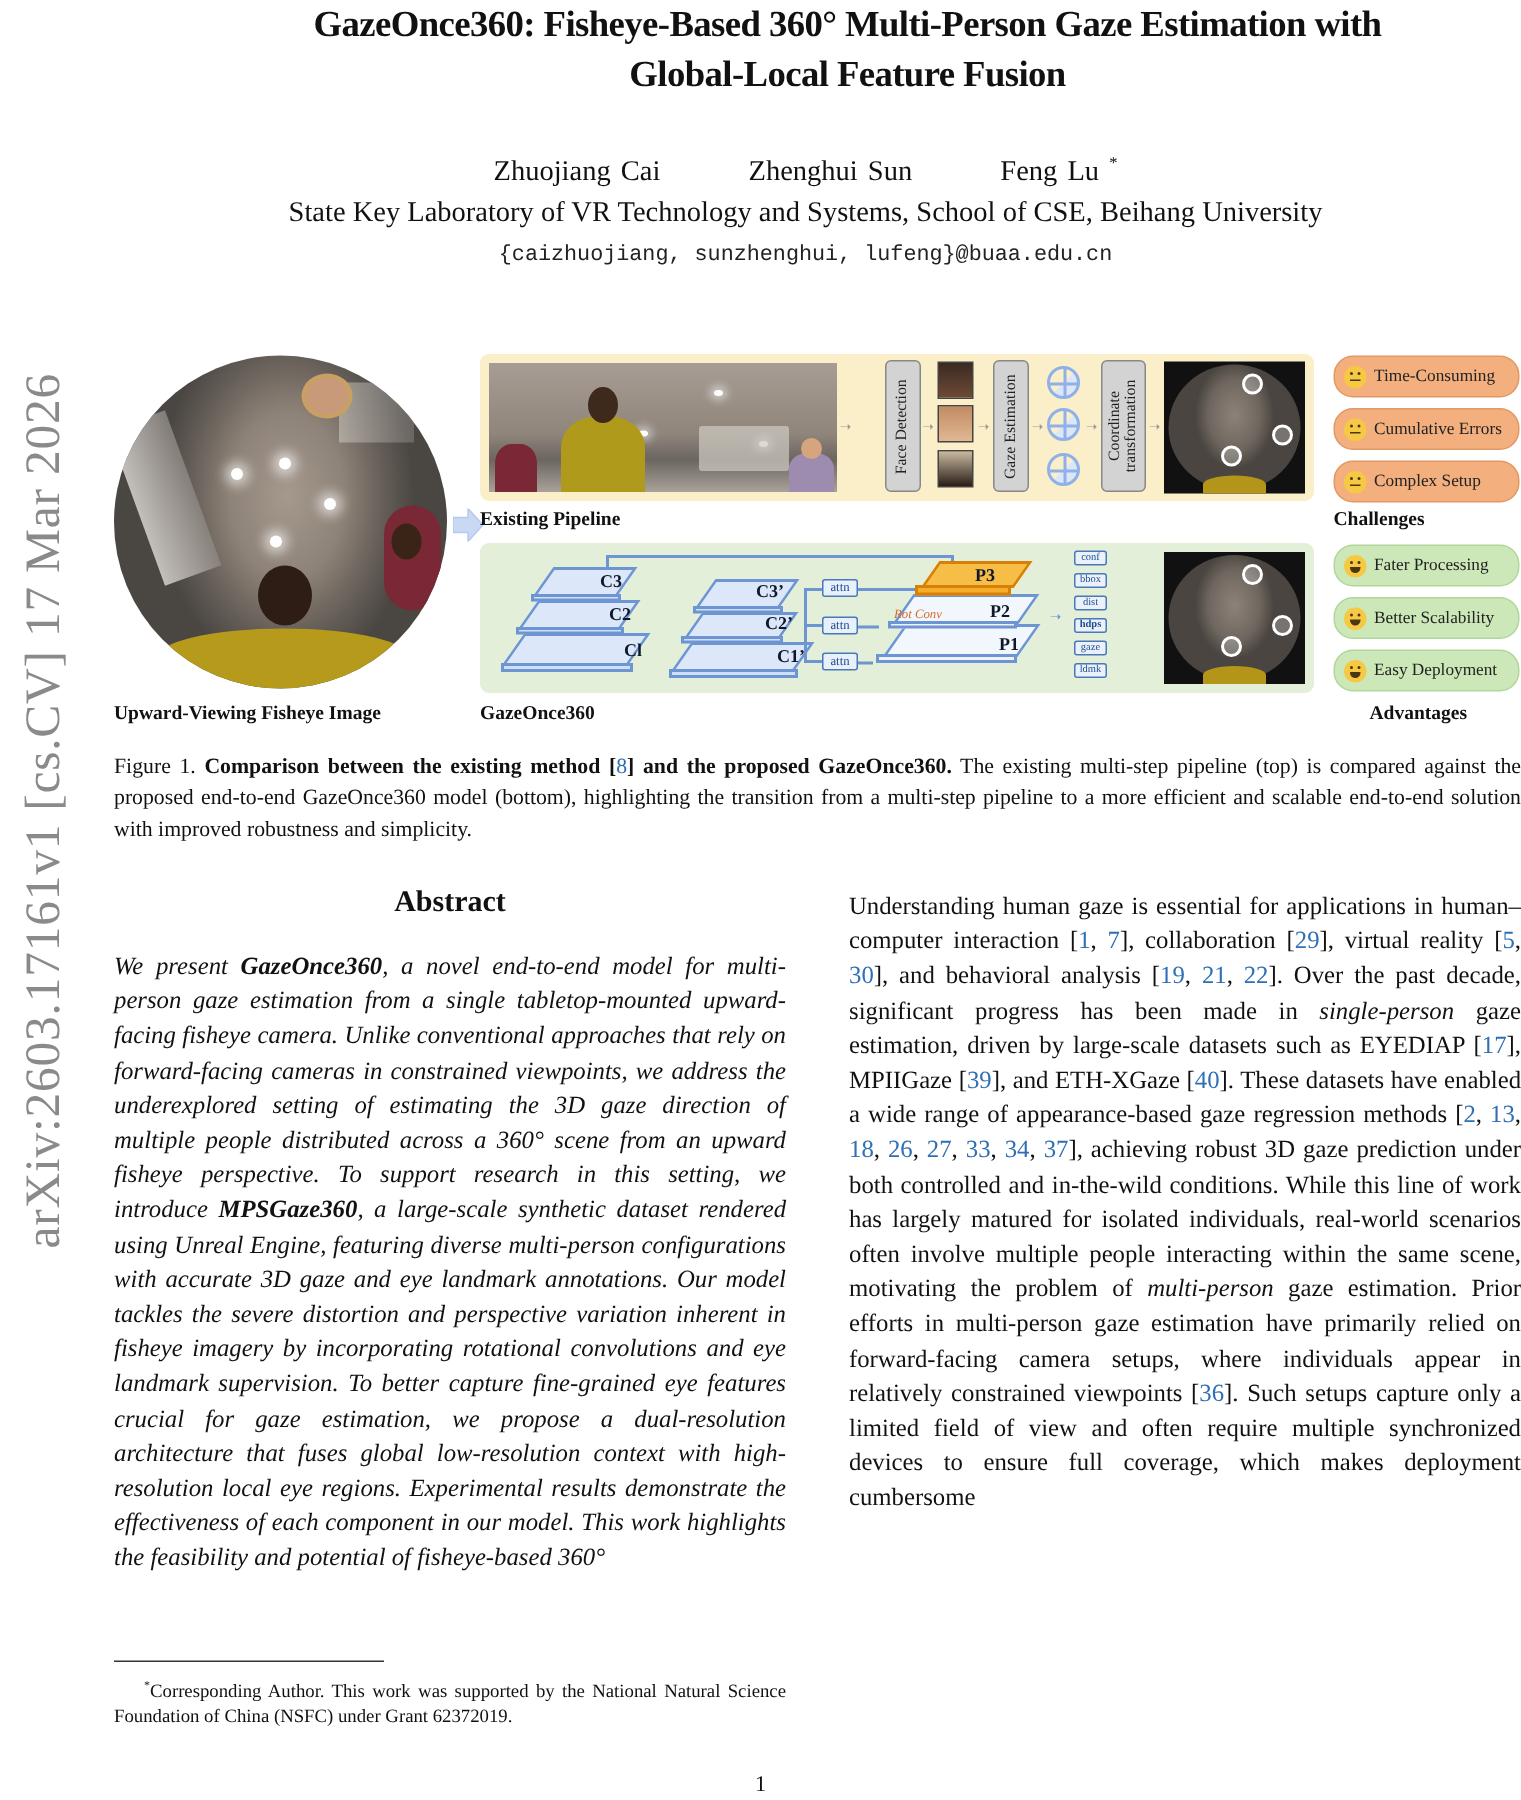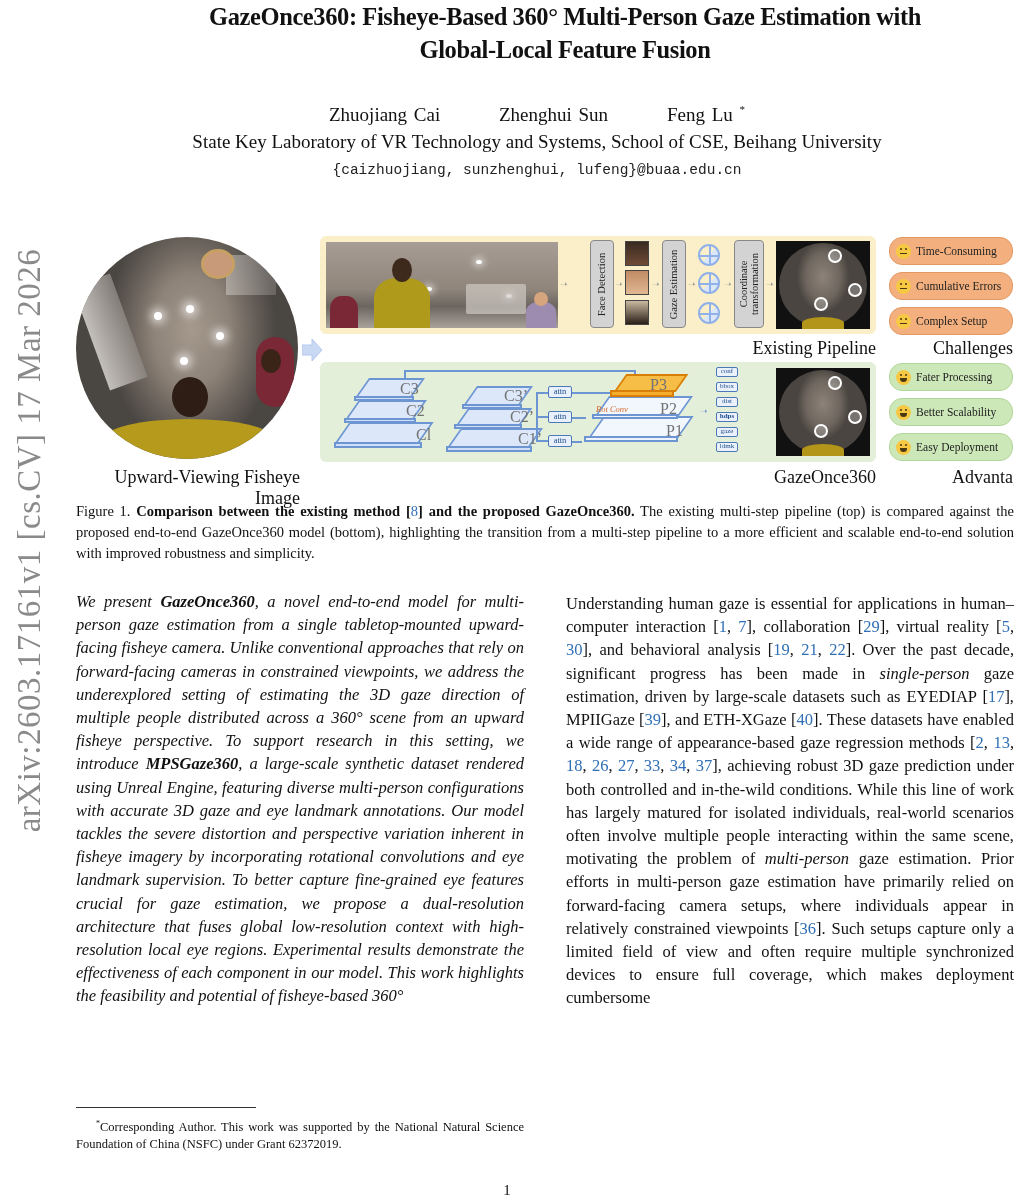--- a/index.html
+++ b/index.html
@@ -37,21 +37,21 @@
   .fisheye {
     position: absolute; left: 76px; top: 237px; width: 222px; height: 222px; border-radius: 50%;
     overflow: hidden;
     background: radial-gradient(ellipse 38% 55% at 52% 42%, #a5998e 0%, #8e8378 45%, #6d655e 70%, #4a4642 100%);
   }
   .fisheye .shelf { position: absolute; background: linear-gradient(90deg,#d8d4cf,#8b8580); opacity: .85; }
   .fisheye .light { position: absolute; width: 8px; height: 8px; border-radius: 50%; background: #fff; box-shadow: 0 0 8px 4px rgba(255,255,255,.6); }
   .fisheye .person-yellow { position: absolute; left: 28px; bottom: 0; width: 170px; height: 40px; background: #b59a1b; border-radius: 50% 50% 0 0; }
   .fisheye .head { position: absolute; border-radius: 50%; }
   .fig-label {
-    position: absolute; text-align: right; font-weight: normal; font-size: 18px;
+    position: absolute; text-align: left; font-weight: bold; font-size: 13px;
   }
   .big-arrow {
     position: absolute; left: 302px; top: 339px; width: 20px; height: 22px;
   }
 
   .panel-top {
     position: absolute; left: 320px; top: 236px; width: 556px; height: 98px;
     background: #fbefc9; border-radius: 6px;
   }
   .panel-bot {
@@ -78,21 +78,21 @@
   .fisheye-small {
     position: absolute; width: 94px; height: 88px; background: #111; overflow: hidden;
   }
   .fisheye-small .disc { position: absolute; left: 3px; top: 2px; width: 88px; height: 84px; border-radius: 50%;
     background: radial-gradient(ellipse 35% 50% at 50% 40%, #8d8279 0%, #6f675f 55%, #4a4540 85%); }
   .fisheye-small .ring { position: absolute; width: 14px; height: 14px; border-radius: 50%; border: 2px solid #fff; background: rgba(255,255,255,.25); }
   .fisheye-small .yel { position: absolute; left: 26px; bottom: 0; width: 42px; height: 12px; background: #b3951a; border-radius: 50% 50% 0 0; }
 
   .slab { position: absolute; background: #cfdff7; border: 2px solid #6c95d2; }
   .slab-top { position: absolute; background: #dce8fa; border: 2px solid #6c95d2; transform: skewX(-35deg); }
-  .slab-label { position: absolute; font-weight: normal; font-size: 16px; color: #737373; }
+  .slab-label { position: absolute; font-weight: bold; font-size: 12px; color: #0f172a; }
   .attn { position: absolute; width: 24px; height: 12px; border: 1.5px solid #4a78b8; border-radius: 2px; background: #e8f0fb; font-size: 8.5px; line-height: 9px; text-align: center; color: #1f4d8e; }
   .out-box { position: absolute; left: 396px; width: 22px; height: 10px; border: 1.5px solid #4a78b8; border-radius: 2px; background: #eaf1fb; font-size: 7px; line-height: 7px; text-align: center; color: #1f4d8e; }
   .p3 { position: absolute; background: #f5ad2c; border: 2px solid #d87f07; }
   .p3-top { position: absolute; background: #f7be47; border: 2px solid #d87f07; transform: skewX(-35deg); }
   .rot-conv { position: absolute; font-style: italic; font-size: 8.5px; color: #d36a2a; }
   .line { position: absolute; background: #6c95d2; }
 
   .chip {
     position: absolute; left: 889px; width: 124px; height: 28px; border-radius: 13px;
     display: flex; align-items: center; font-size: 11.5px; color: #222; padding-left: 6px;
@@ -303,20 +303,21 @@
       <span>Easy Deployment</span>
     </div>
   <div class="fig-label" style="left:913px;top:467px;width:124px;">Advantages</div>
 </div>
 
 <div class="caption">
   <span>Figure 1. </span><b>Comparison between the existing method [</b><a class="cite">8</a><b>] and the proposed GazeOnce360.</b><span> The existing multi-step pipeline (top) is compared against the proposed end-to-end GazeOnce360 model (bottom), highlighting the transition from a multi-step pipeline to a more efficient and scalable end-to-end solution with improved robustness and simplicity.</span>
 </div>
 
 <div class="col-left">
+  <div class="sec-title-center">Abstract</div>
   <p class="abstract"><span>We present </span><b>GazeOnce360</b><span>, a novel end-to-end model for multi-person gaze estimation from a single tabletop-mounted upward-facing fisheye camera.  Unlike conventional approaches that rely on forward-facing cameras in constrained viewpoints, we address the underexplored setting of estimating the 3D gaze direction of multiple people distributed across a 360° scene from an upward fisheye perspective.  To support research in this setting, we introduce </span><b>MPSGaze360</b><span>, a large-scale synthetic dataset rendered using Unreal Engine, featuring diverse multi-person configurations with accurate 3D gaze and eye landmark annotations. Our model tackles the severe distortion and perspective variation inherent in fisheye imagery by incorporating rotational convolutions and eye landmark supervision.  To better capture fine-grained eye features crucial for gaze estimation, we propose a dual-resolution architecture that fuses global low-resolution context with high-resolution local eye regions.  Experimental results demonstrate the effectiveness of each component in our model.  This work highlights the feasibility and potential of fisheye-based 360°</span></p>
 </div>
 <div class="footnote-rule"></div>
 <div class="footnote"><sup>*</sup><span>Corresponding Author. This work was supported by the National Natural Science Foundation of China (NSFC) under Grant 62372019.</span></div>
 
 <div class="col-right">
   <p class="intro" id="intro-body"><span>Understanding human gaze is essential for applications in human–computer interaction [</span><a class="cite">1</a><span>, </span><a class="cite">7</a><span>], collaboration [</span><a class="cite">29</a><span>], virtual reality [</span><a class="cite">5</a><span>, </span><a class="cite">30</a><span>], and behavioral analysis [</span><a class="cite">19</a><span>, </span><a class="cite">21</a><span>, </span><a class="cite">22</a><span>]. Over the past decade, significant progress has been made in </span><i>single-person</i><span> gaze estimation, driven by large-scale datasets such as EYEDIAP [</span><a class="cite">17</a><span>], MPIIGaze [</span><a class="cite">39</a><span>], and ETH-XGaze [</span><a class="cite">40</a><span>].  These datasets have enabled a wide range of appearance-based gaze regression methods [</span><a class="cite">2</a><span>, </span><a class="cite">13</a><span>, </span><a class="cite">18</a><span>, </span><a class="cite">26</a><span>, </span><a class="cite">27</a><span>, </span><a class="cite">33</a><span>, </span><a class="cite">34</a><span>, </span><a class="cite">37</a><span>], achieving robust 3D gaze prediction under both controlled and in-the-wild conditions.  While this line of work has largely matured for isolated individuals, real-world scenarios often involve multiple people interacting within the same scene, motivating the problem of </span><i>multi-person</i><span> gaze estimation.  Prior efforts in multi-person gaze estimation have primarily relied on forward-facing camera setups, where individuals appear in relatively constrained viewpoints [</span><a class="cite">36</a><span>]. Such setups capture only a limited field of view and often require multiple synchronized devices to ensure full coverage, which makes deployment cumbersome</span></p>
 </div>
 
 <div class="page-num">1</div>

